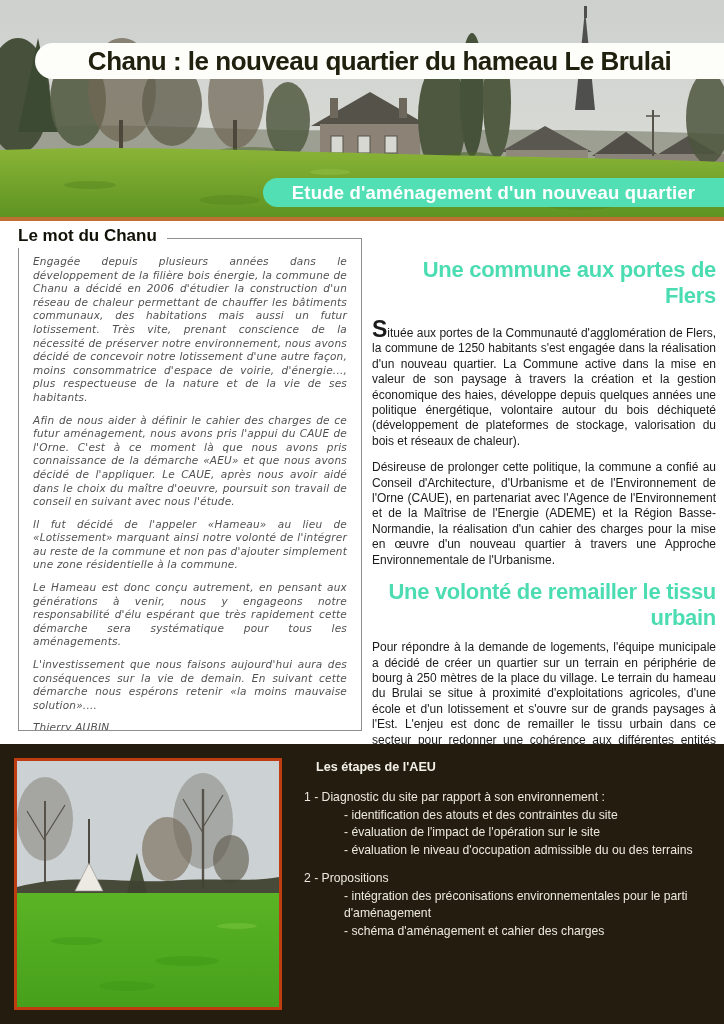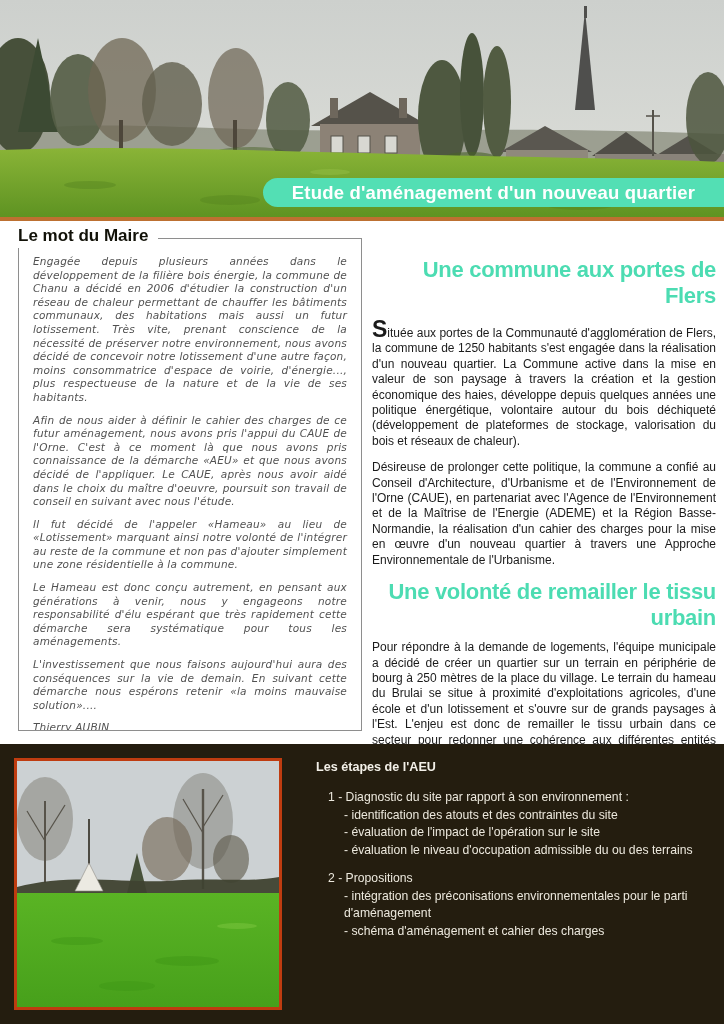--- a/index.html
+++ b/index.html
@@ -65,21 +65,21 @@
   }
   .aeu-photo svg { display:block; }
   .aeu-text { position:absolute; left:300px; top:16px; width:416px; }
   .aeu-intro {
     color:#ffffff; font-weight:bold; font-size:13px; line-height:18.5px;
     text-align:justify; margin:0 0 17px 0;
   }
   .aeu-steps-heading { color:#f3f0e8; font-weight:bold; font-size:12.6px; margin:0 0 15px 16px; }
   .step { margin-bottom:11px; }
   .step p { color:#ece8dd; font-size:12.2px; line-height:17.5px; }
-  .step-label { margin-left:28px; }
+  .step-label { margin-left:4px; }
   .step-sub { margin-left:44px; }
 </style>
 </head>
 <body>
 
 <div class="page">
 
   <div class="hero">
     <svg width="724" height="217" viewBox="0 0 724 217">
       <defs>
@@ -144,27 +144,28 @@
       <ellipse cx="470" cy="160" rx="30" ry="8" fill="#49632a" opacity="0.6"></ellipse>
       <ellipse cx="250" cy="155" rx="40" ry="8" fill="#49632a" opacity="0.5"></ellipse>
 
       <path d="M0,150 C120,145 240,150 360,153 C500,157 620,158 724,162 L724,217 L0,217 Z" fill="url(#grass)"></path>
       <ellipse cx="90" cy="185" rx="26" ry="4" fill="#4c7c1c" opacity="0.35"></ellipse>
       <ellipse cx="230" cy="200" rx="30" ry="5" fill="#4c7c1c" opacity="0.3"></ellipse>
       <ellipse cx="420" cy="190" rx="24" ry="4" fill="#4c7c1c" opacity="0.3"></ellipse>
       <ellipse cx="580" cy="205" rx="34" ry="5" fill="#4c7c1c" opacity="0.3"></ellipse>
       <ellipse cx="330" cy="172" rx="20" ry="3" fill="#9cc44a" opacity="0.4"></ellipse>
     </svg>
+    <div class="title-pill">Chanu : le nouveau quartier du hameau Le Brulai</div>
     <div class="subtitle-pill">Etude d'aménagement d'un nouveau quartier</div>
   </div>
 
   <div class="orange-rule"></div>
 
   <section class="maire">
-    <h2 class="maire-heading">Le mot du Maire</h2>
+    <h2 class="maire-heading">Le mot du Chanu</h2>
     <div class="maire-box">
       <p>Engagée depuis plusieurs années dans le développement de la filière bois énergie, la commune de Chanu a décidé en 2006 d'étudier la construction d'un réseau de chaleur permettant de chauffer les bâtiments communaux, des habitations mais aussi un futur lotissement. Très vite, prenant conscience de la nécessité de préserver notre environnement, nous avons décidé de concevoir notre lotissement d'une autre façon, moins consommatrice d'espace de voirie, d'énergie..., plus respectueuse de la nature et de la vie de ses habitants.</p>
       <p>Afin de nous aider à définir le cahier des charges de ce futur aménagement, nous avons pris l'appui du CAUE de l'Orne. C'est à ce moment là que nous avons pris connaissance de la démarche «AEU» et que nous avons décidé de l'appliquer. Le CAUE, après nous avoir aidé dans le choix du maître d'oeuvre, poursuit son travail de conseil en suivant avec nous l'étude.</p>
       <p>Il fut décidé de l'appeler «Hameau» au lieu de «Lotissement» marquant ainsi notre volonté de l'intégrer au reste de la commune et non pas d'ajouter simplement une zone résidentielle à la commune.</p>
       <p>Le Hameau est donc conçu autrement, en pensant aux générations à venir, nous y engageons notre responsabilité d'élu espérant que très rapidement cette démarche sera systématique pour tous les aménagements.</p>
       <p>L'investissement que nous faisons aujourd'hui aura des conséquences sur la vie de demain. En suivant cette démarche nous espérons retenir «la moins mauvaise solution»....</p>
       <p class="signature">Thierry AUBIN</p>
     </div>
   </section>
 

